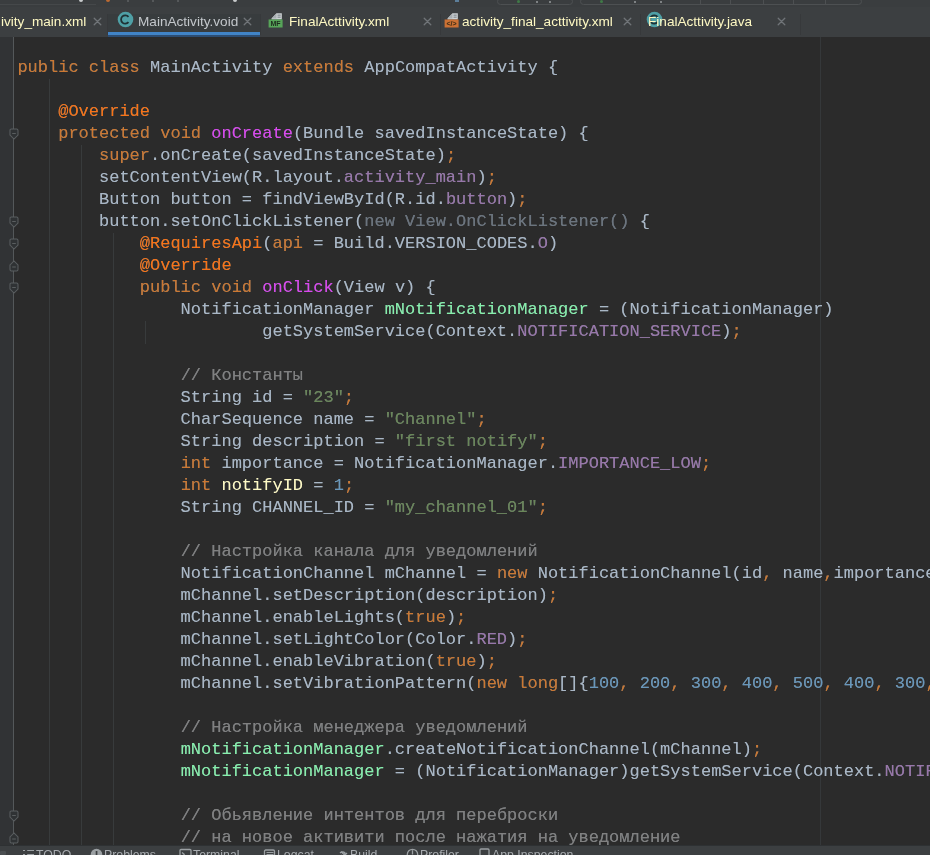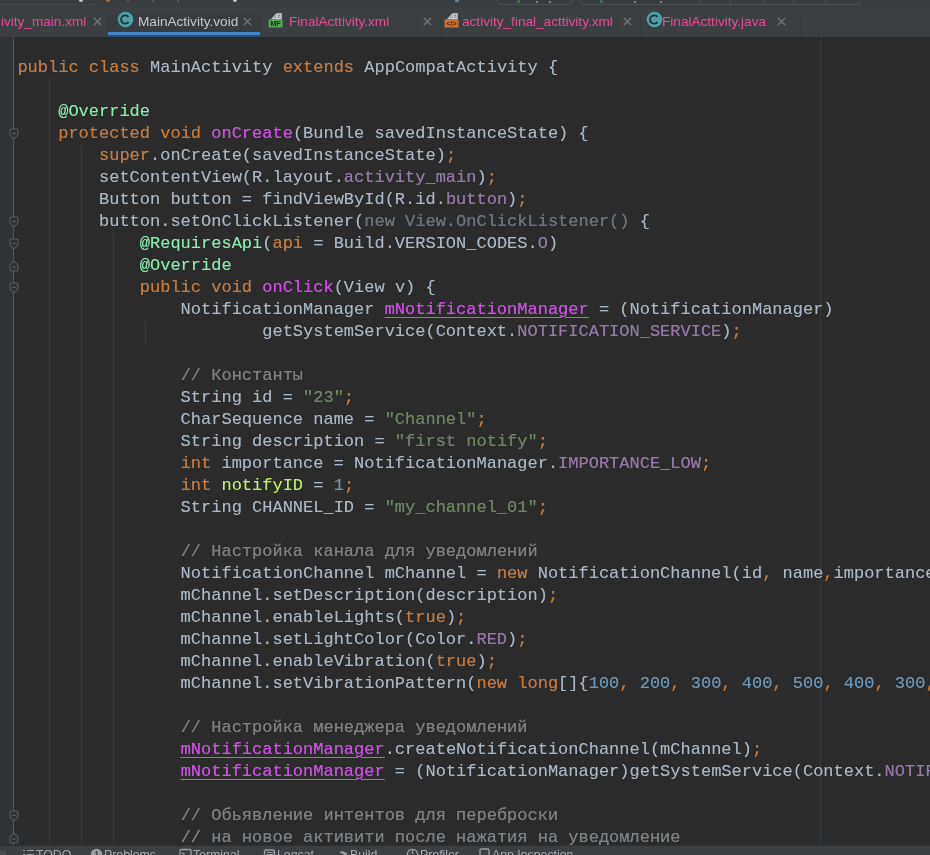--- a/index.html
+++ b/index.html
@@ -1,34 +1,34 @@
 <!DOCTYPE html>
 <html><head><meta charset="utf-8"><style>
 *{margin:0;padding:0;box-sizing:border-box}
 html,body{width:930px;height:855px;overflow:hidden;background:#2b2b2b}
 body{position:relative;font-family:"Liberation Sans",sans-serif}
 .abs{position:absolute}
 #topstrip{position:absolute;left:0;top:0;width:930px;height:7px;background:#3a3d3f}
 #tabbar{position:absolute;left:0;top:7px;width:930px;height:28px;background:#3c3f41}
 .tab-sep{position:absolute;top:7px;height:28px;width:1px;background:#37393b}
-.tlabel{position:absolute;top:13.5px;font-size:13.6px;color:#ec4899;white-space:nowrap}
+.tlabel{position:absolute;top:13.5px;font-size:13.6px;color:#fef9c3;white-space:nowrap}
 #activetab{position:absolute;left:108px;top:7px;width:152px;height:28px;background:#383c3e}
 #underline{position:absolute;left:108px;top:32px;width:152px;height:3px;background:#4184c7}
 #underline2{position:absolute;left:108px;top:35px;width:152px;height:2px;background:#2d4d72}
 #editor{position:absolute;left:0;top:35px;width:930px;height:810px;overflow:hidden;background:#2b2b2b}
 #gutter{position:absolute;left:0;top:0;width:13px;height:810px;background:#313335}
 #gline{position:absolute;left:13px;top:0;width:1px;height:810px;background:#54585a}
 .ig{position:absolute;width:1px;background:#383b3c}
 #mguide{position:absolute;left:820px;top:0;width:1px;height:810px;background:#35383a}
 .fm{position:absolute;left:8.5px}
 #code{position:absolute;left:17.4px;top:0;font-family:"Liberation Mono",monospace;font-size:17px;line-height:22px;color:#a9b7c6;white-space:pre;text-shadow:0 0 0.55px rgba(169,183,198,0.5)}
 .ln{height:22px}
-.k{color:#cc7832}.a{color:#86efac}.m{color:#d946ef}.s{color:#6a8759}.c{color:#808080}
-.i{color:#9876aa;}.n{color:#6897bb}.d{color:#6b747e}.u{color:#bef264}
-.f{color:#d946ef;text-decoration:underline;text-underline-offset:3px;text-decoration-thickness:1px}
+.k{color:#cc7832}.a{color:#f97316}.m{color:#d946ef}.s{color:#6a8759}.c{color:#808080}
+.i{color:#9876aa;}.n{color:#6897bb}.d{color:#6b747e}.u{color:#fef9c3}
+.f{color:#86efac;text-underline-offset:3px;text-decoration-thickness:1px}
 #botbar{position:absolute;left:0;top:845px;width:930px;height:10px;background:#3c3f41;border-top:1px solid #2e3133}
 .bi{position:absolute;top:848px;font-size:12.3px;color:#a8acb0;white-space:nowrap}
 .bico{position:absolute;top:848px}
 </style></head><body>
 <div id="topstrip">
 <div class="abs" style="left:0;top:4px;width:96px;height:1px;background:#45484a"></div>
 <div class="abs" style="left:79px;top:0;width:4px;height:2px;background:#c8cbcd;border-radius:0 0 2px 2px"></div>
 <div class="abs" style="left:106px;top:0;width:4px;height:2px;background:#bc6a32;border-radius:0 0 2px 2px"></div>
 <div class="abs" style="left:233px;top:0;width:4px;height:2px;background:#c8cbcd;border-radius:0 0 2px 2px"></div>
 <div class="abs" style="left:127px;top:0;width:2px;height:2px;background:#55585a"></div>
@@ -90,21 +90,21 @@
     <text x="7.6" y="15" font-family="Liberation Sans" font-size="7" font-weight="bold" fill="#3a2a14" text-anchor="middle">&lt;/&gt;</text>
   </svg>
 <div class="tlabel" style="left:462px">activity_final_acttivity.xml</div>
 <svg class="abs" style="left:623px;top:17px" width="9" height="9" viewBox="0 0 9 9">
     <path d="M1.2 1.2 L7.8 7.8 M7.8 1.2 L1.2 7.8" stroke="#707478" stroke-width="1.3" stroke-linecap="round"></path>
   </svg>
 <svg class="abs" style="left:646px;top:11px" width="17" height="17" viewBox="0 0 17 17">
     <circle cx="8.5" cy="8.5" r="7.8" fill="#4fa0a6"></circle>
     <path d="M11.5 5.8 A4.2 4.2 0 1 0 11.5 11.2" fill="none" stroke="#1f3134" stroke-width="1.8"></path>
   </svg>
-<div class="tlabel" style="left:662px">FinalActtivity.java</div>
+<div class="tlabel" style="left:648px">FinalActtivity.java</div>
 <svg class="abs" style="left:777px;top:17px" width="9" height="9" viewBox="0 0 9 9">
     <path d="M1.2 1.2 L7.8 7.8 M7.8 1.2 L1.2 7.8" stroke="#707478" stroke-width="1.3" stroke-linecap="round"></path>
   </svg>
 <div id="editor">
 <div id="gutter"></div>
     <div id="gline"></div>
 <div class="ig" style="left:49px;top:44px;height:766px"></div>
 <div class="ig" style="left:81px;top:110px;height:700px"></div>
 <div class="ig" style="left:113px;top:198px;height:612px"></div>
 <div class="ig" style="left:145px;top:286px;height:23px"></div>

